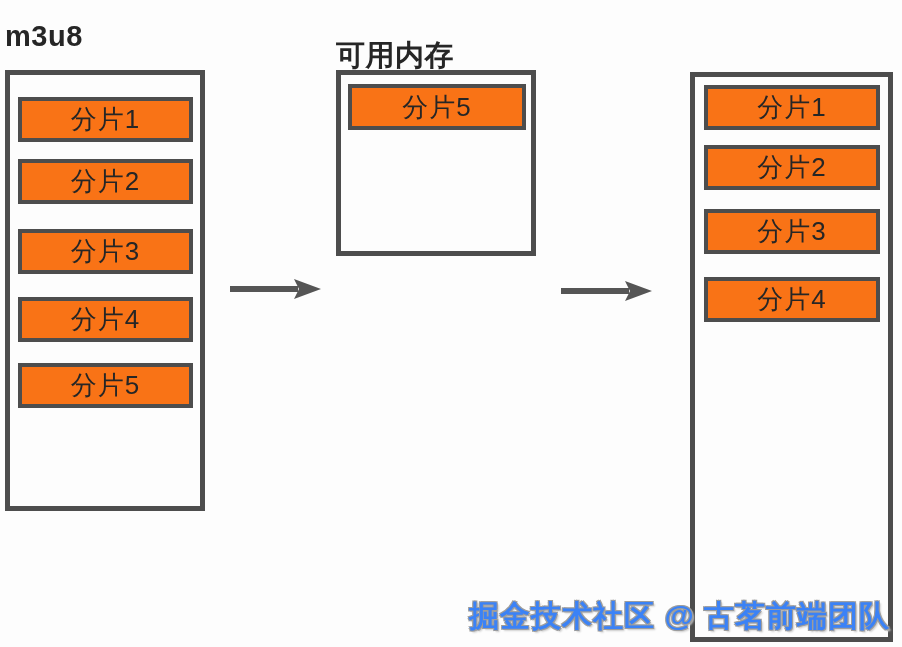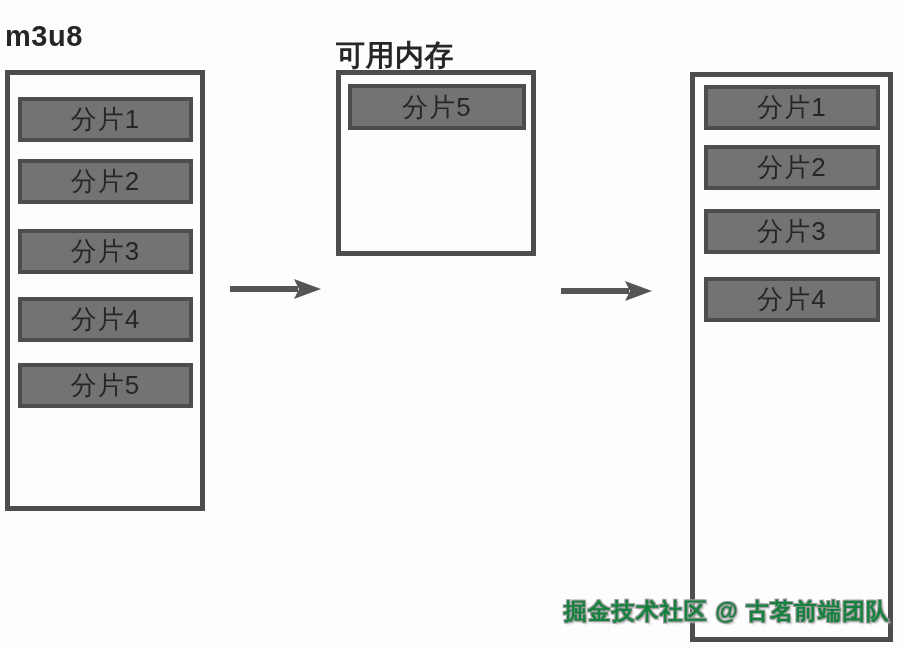--- a/index.html
+++ b/index.html
@@ -25,40 +25,40 @@
   }
   .outer-box {
     position: absolute;
     border: 5px solid #4d4d4d;
     background: #fdfdfd;
     box-sizing: border-box;
   }
   .slice {
     position: absolute;
     border: 4px solid #4d4d4d;
-    background: #737373;
+    background: #f97316;
     box-sizing: border-box;
     display: flex;
     align-items: center;
     justify-content: center;
     font-size: 26px;
     color: #262626;
     letter-spacing: 1px;
   }
   .arrow {
     position: absolute;
   }
   .watermark {
     position: absolute;
     top: 596px;
     right: 12px;
-    font-size: 23px;
+    font-size: 30px;
     font-weight: bold;
     letter-spacing: 1px;
-    color: #15803d;
+    color: #3b82f6;
     text-shadow:
       -1px -1px 0 #9d9d9d,
        1px -1px 0 #9d9d9d,
       -1px  1px 0 #9d9d9d,
        1px  1px 0 #9d9d9d,
        2px  2px 2px #c9c9c9;
     z-index: 10;
     white-space: nowrap;
   }
 

